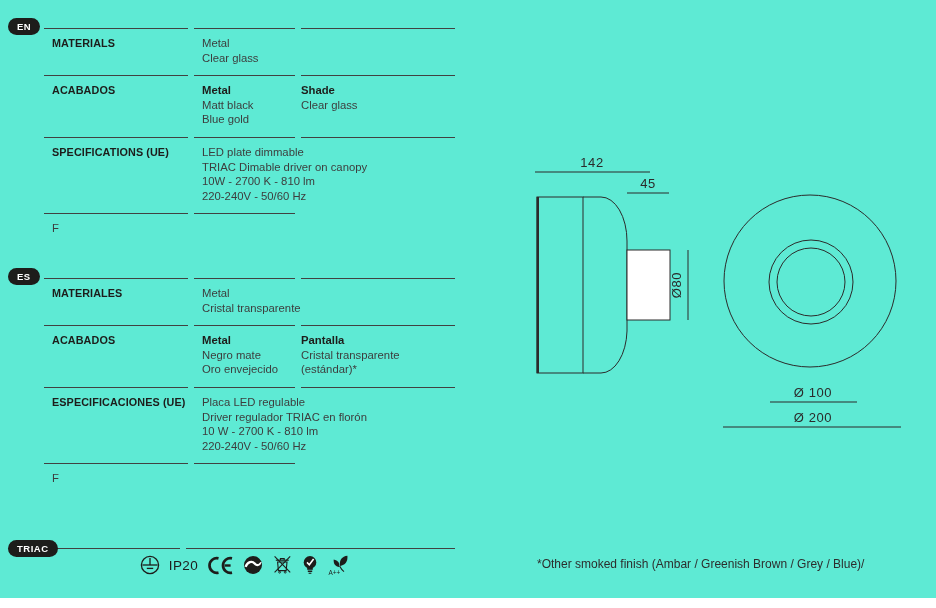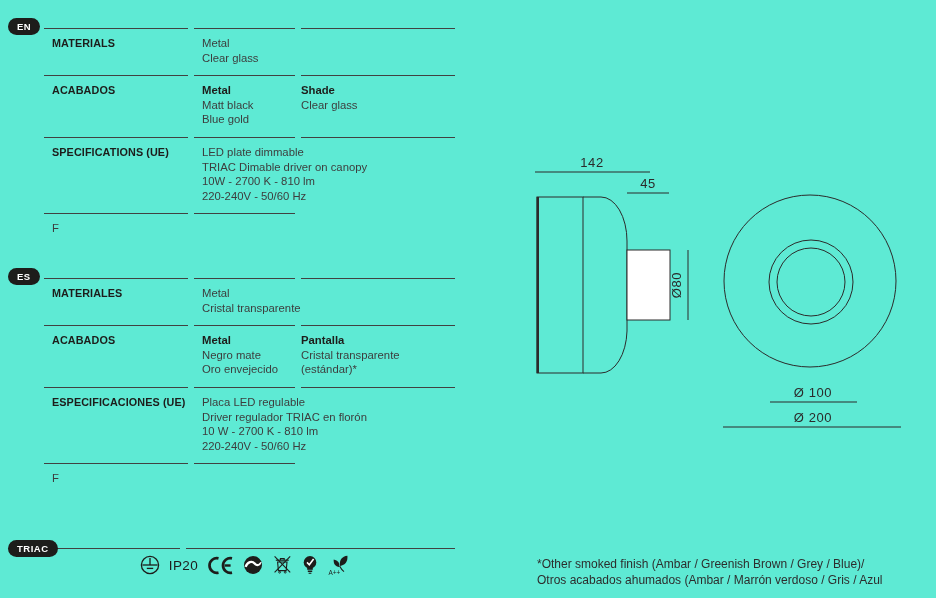--- a/index.html
+++ b/index.html
@@ -217,16 +217,15 @@
     <circle cx="291" cy="147" r="34" fill="none" stroke="#2b2b2b" stroke-width="1"></circle>
 
     <text x="293" y="262" text-anchor="middle">Ø 100</text>
     <line x1="250" y1="267" x2="337" y2="267" stroke="#2b2b2b" stroke-width="1"></line>
     <text x="293" y="287" text-anchor="middle">Ø 200</text>
     <line x1="203" y1="292" x2="381" y2="292" stroke="#2b2b2b" stroke-width="1"></line>
   </svg>
 
   <div id="footnote">
     <div>*Other smoked finish (Ambar / Greenish Brown / Grey / Blue)/</div>
-    <div>Otros acabados ahumados (Ambar / Marrón verdoso / Gris / Azul</div>
   </div>
 
 </div>
 
 </body></html>

